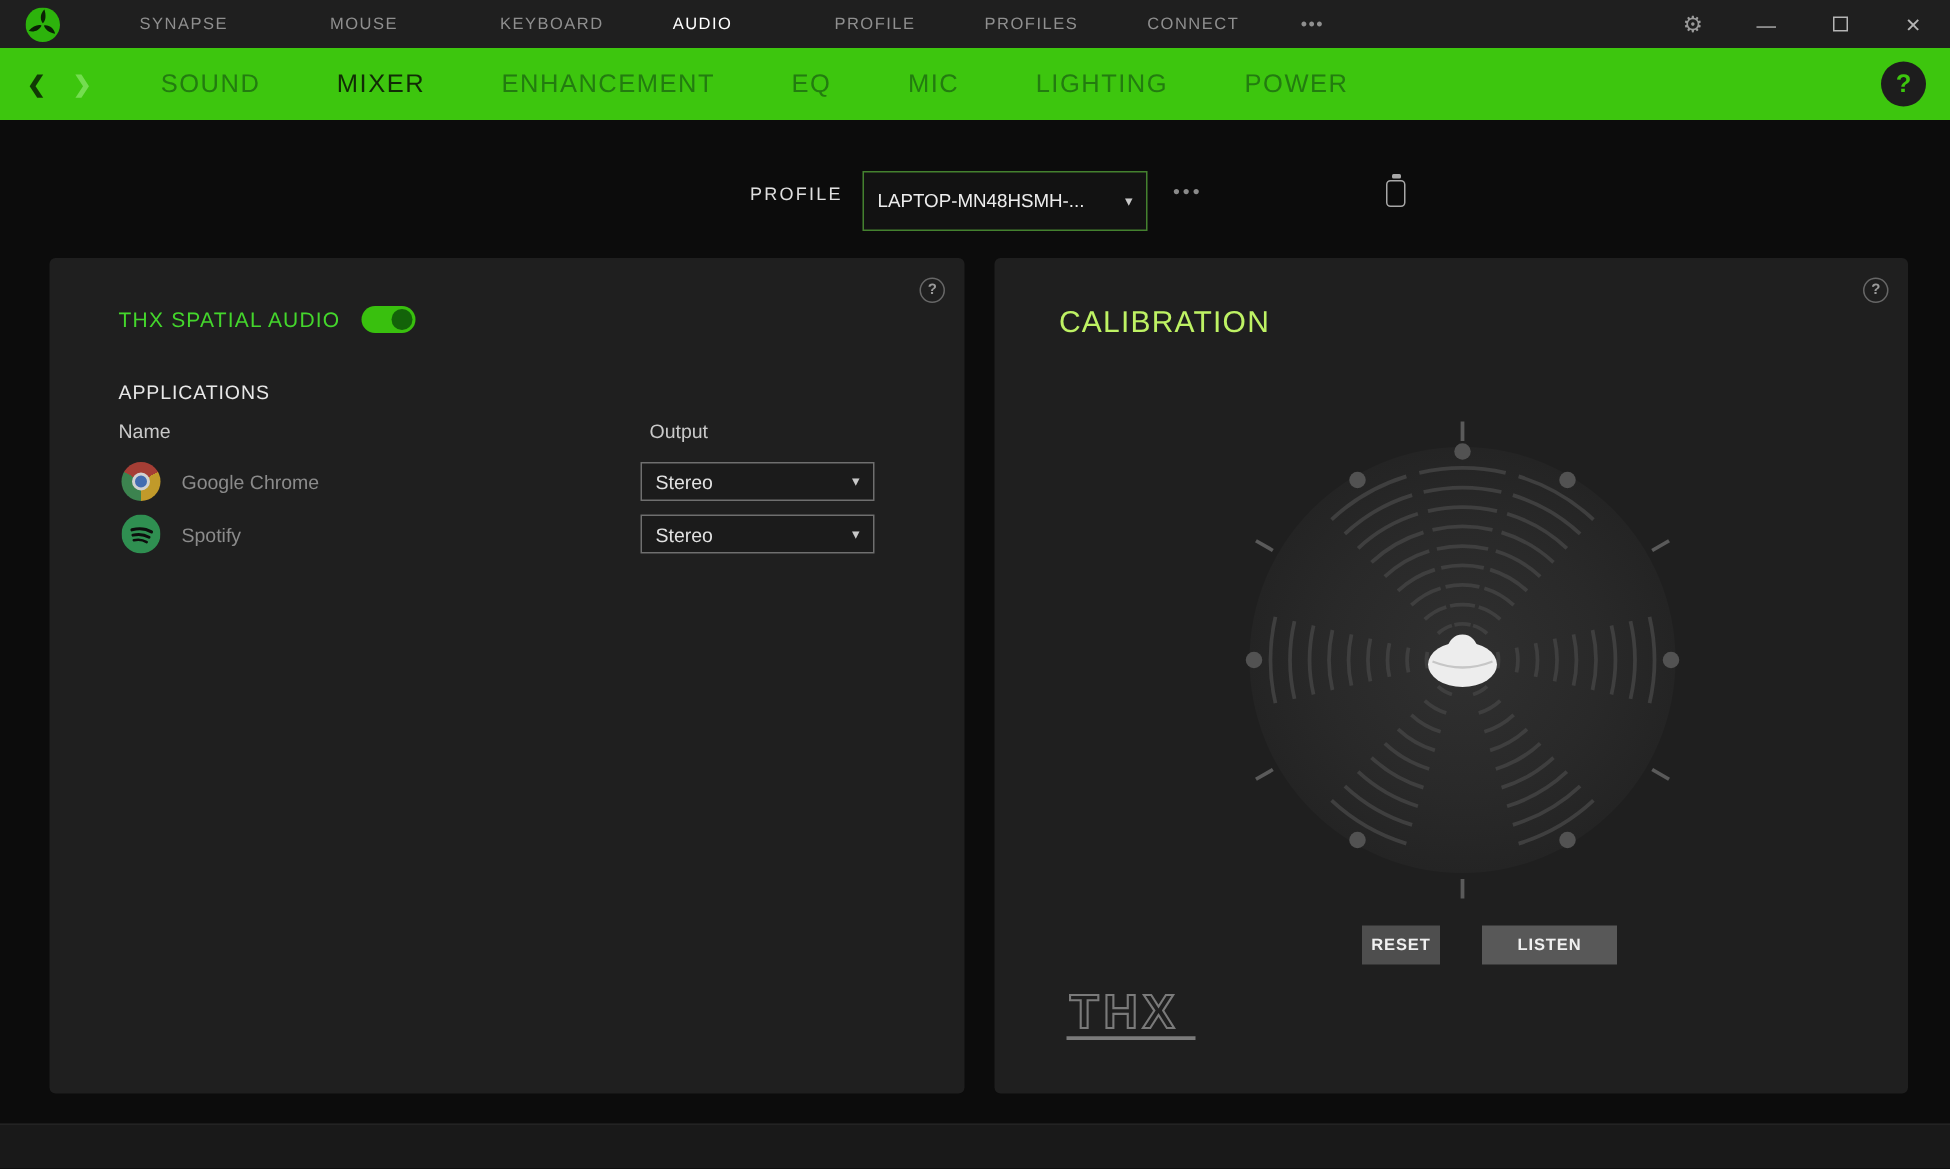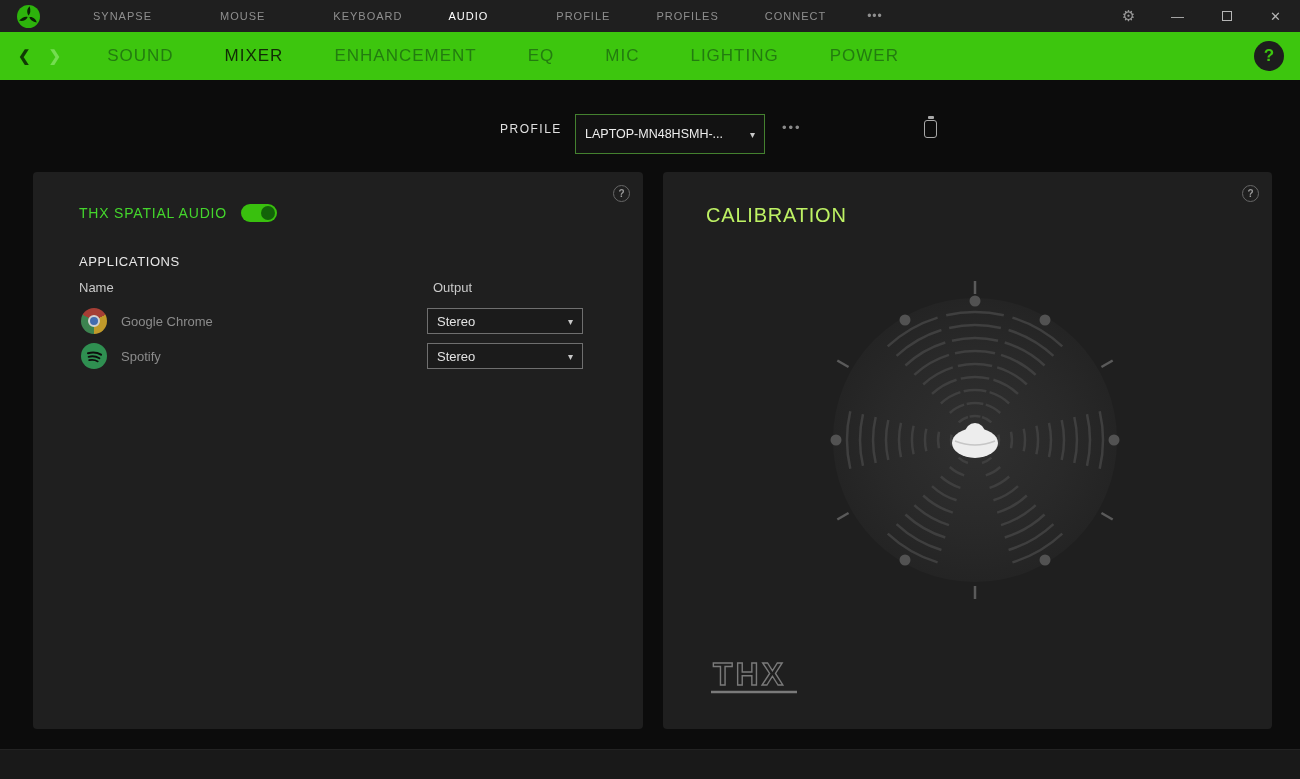--- a/index.html
+++ b/index.html
@@ -256,20 +256,24 @@
       <circle cx="-70" cy="120" r="5.5"></circle>
     </g>
 
     <g>
       <circle cx="0" cy="-7" r="10" fill="#ededed"></circle>
       <ellipse cx="0" cy="3" rx="23" ry="15" fill="#ededed"></ellipse>
       <path d="M -20 1 Q 0 9 20 1" stroke="#c6c6c6" stroke-width="1.5" fill="none"></path>
     </g>
   </svg>
 
+  <div class="cal-buttons">
+    <span class="btn reset">RESET</span>
+    <span class="btn listen">LISTEN</span>
+  </div>
 
   <svg class="thx-logo" width="100" height="44" viewBox="0 0 100 44">
     <text x="4" y="31" font-size="32" font-weight="bold" letter-spacing="3" fill="none" stroke="#7a7a7a" stroke-width="1.4" font-family="Liberation Sans, sans-serif">THX</text>
     <line x1="2" y1="38" x2="88" y2="38" stroke="#7a7a7a" stroke-width="2.5"></line>
   </svg>
 </div>
 
 <div class="bottom-bar"></div>
 
 </body></html>

